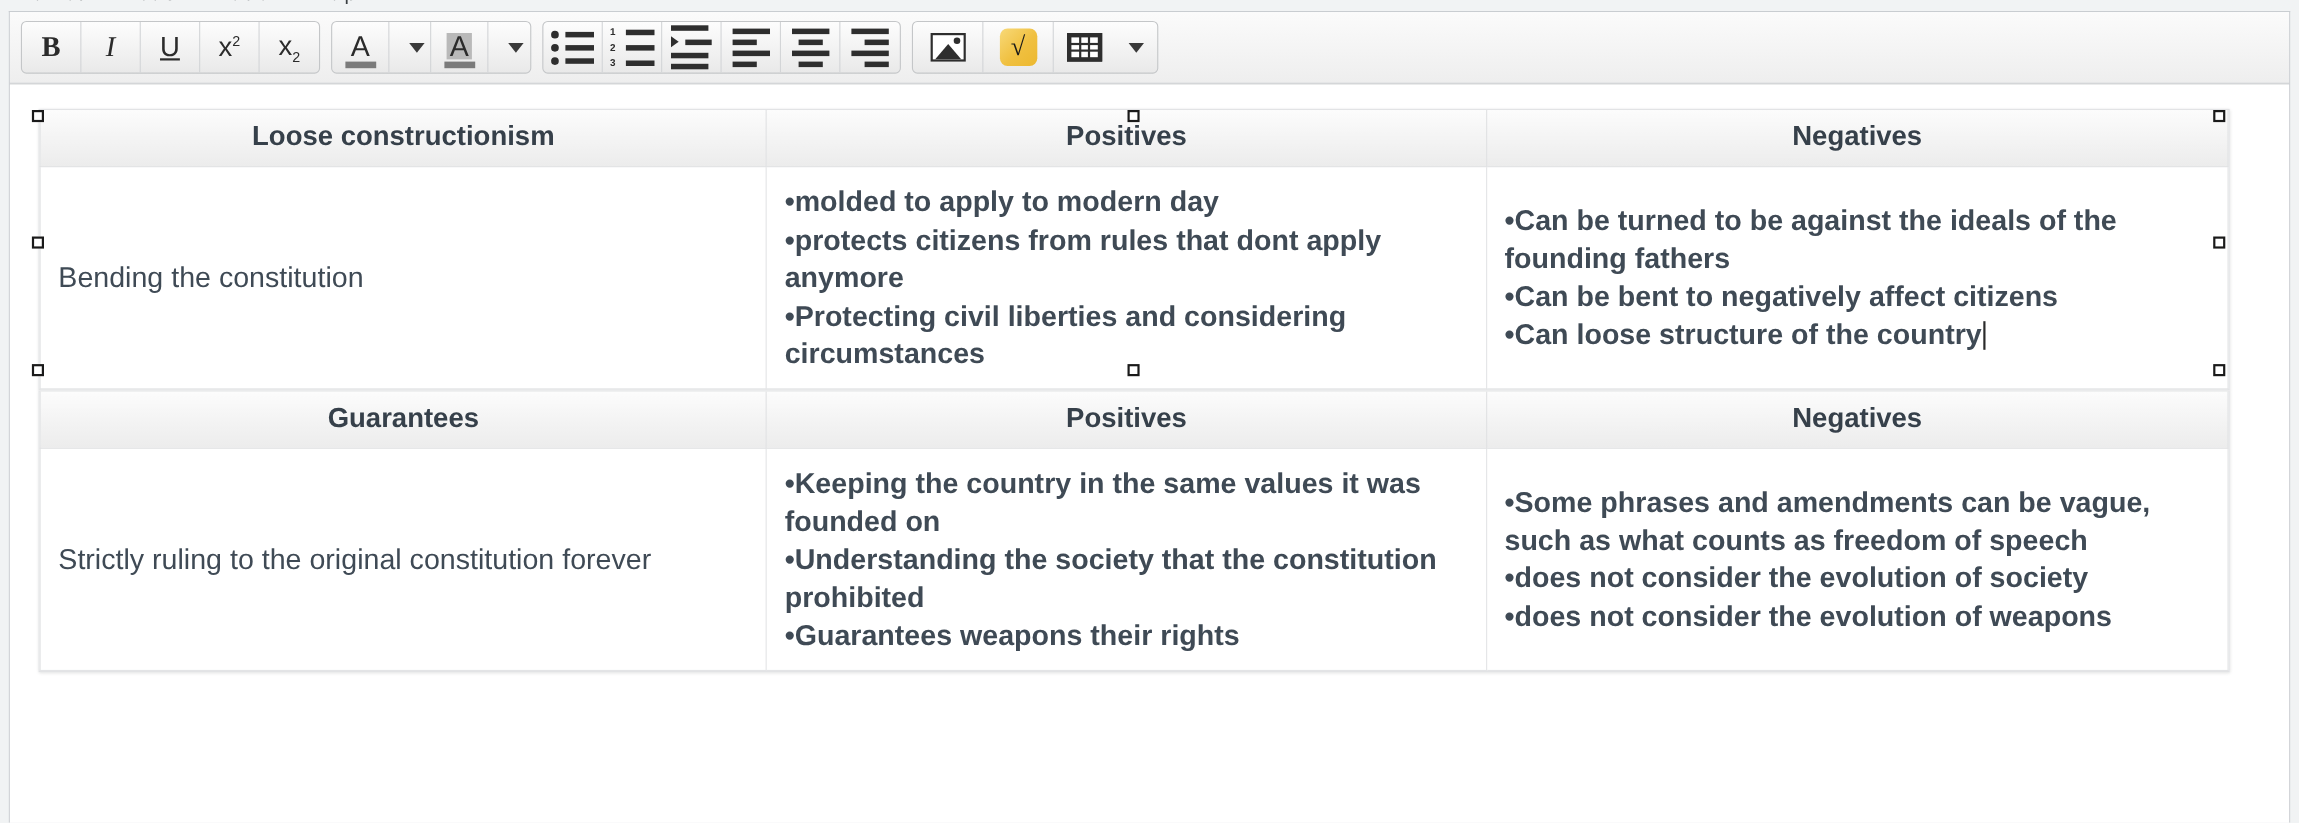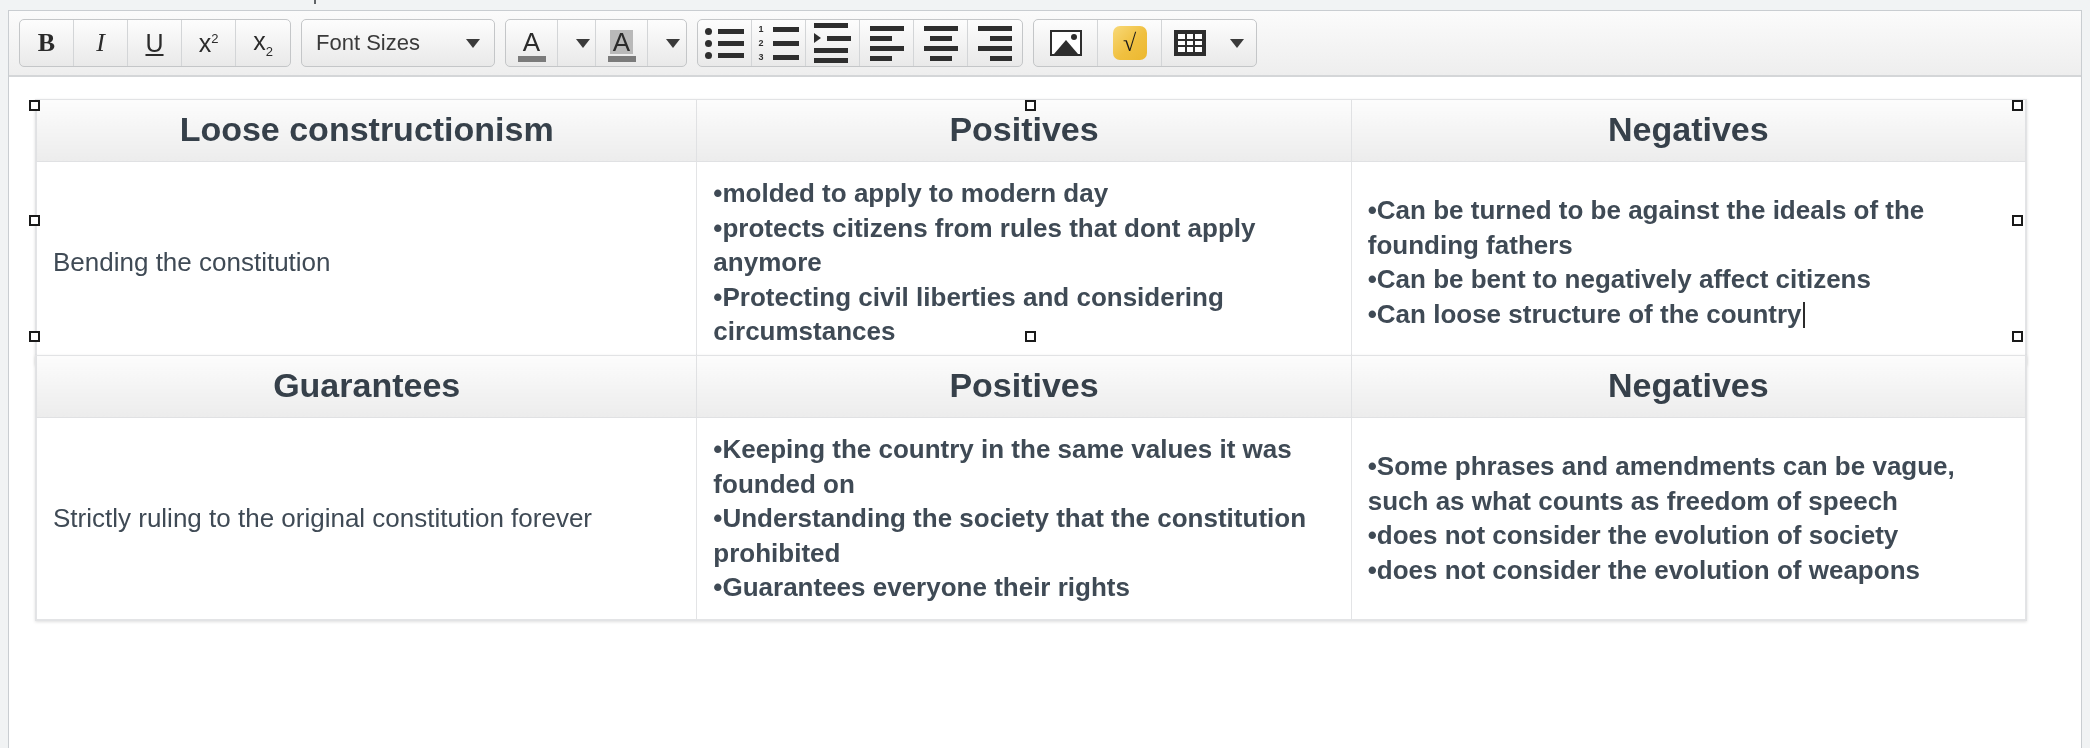--- a/index.html
+++ b/index.html
@@ -200,21 +200,21 @@
     table-layout: fixed;
   }
   table.doc-table col.c1 { width: 33.2%; }
   table.doc-table col.c2 { width: 32.9%; }
   table.doc-table col.c3 { width: 33.9%; }
 
   table.doc-table th {
     background: linear-gradient(to bottom, #fcfcfc 0%, #ececec 100%);
     border: 1px solid #e0e1e3;
     border-top: none;
-    font-size: 34px;
+    font-size: 25px;
     font-weight: bold;
     color: #36404a;
     text-align: center;
     padding: 10px 6px 12px 6px;
     height: 46px;
   }
   table.doc-table td {
     border: 1px solid #e3e4e6;
     vertical-align: middle;
     padding: 14px 16px;
@@ -271,26 +271,20 @@
           <span class="lbl-u">U</span>
         </div>
         <div class="tb-btn">
           <span class="lbl-sup"><span>x</span><sup>2</sup></span>
         </div>
         <div class="tb-btn">
           <span class="lbl-sub"><span>x</span><sub>2</sub></span>
         </div>
       </div>
 
-      <div class="tb-group">
-        <div class="tb-btn tb-select">
-          <span>Font Sizes</span>
-          <span class="caret"></span>
-        </div>
-      </div>
 
       <div class="tb-group">
         <div class="tb-btn color-btn">
           <span class="color-a">A</span>
           <span class="color-bar"></span>
         </div>
         <div class="tb-btn color-caret-btn">
           <span class="caret"></span>
         </div>
         <div class="tb-btn color-btn">
@@ -447,21 +441,21 @@
               <th>Positives</th>
               <th>Negatives</th>
             </tr>
           </thead>
           <tbody>
             <tr>
               <td class="cell-left">Strictly ruling to the original constitution forever</td>
               <td class="cell-bullets">
                 <span class="bul">•Keeping the country in the same values it was founded on
 •Understanding the society that the constitution prohibited
-•Guarantees everyone their rights</span>
+•Guarantees weapons their rights</span>
               </td>
               <td class="cell-bullets">
                 <span class="bul">•Some phrases and amendments can be vague, such as what counts as freedom of speech
 •does not consider the evolution of society
 •does not consider the evolution of weapons</span>
               </td>
             </tr>
           </tbody>
         </table>
       </div>

